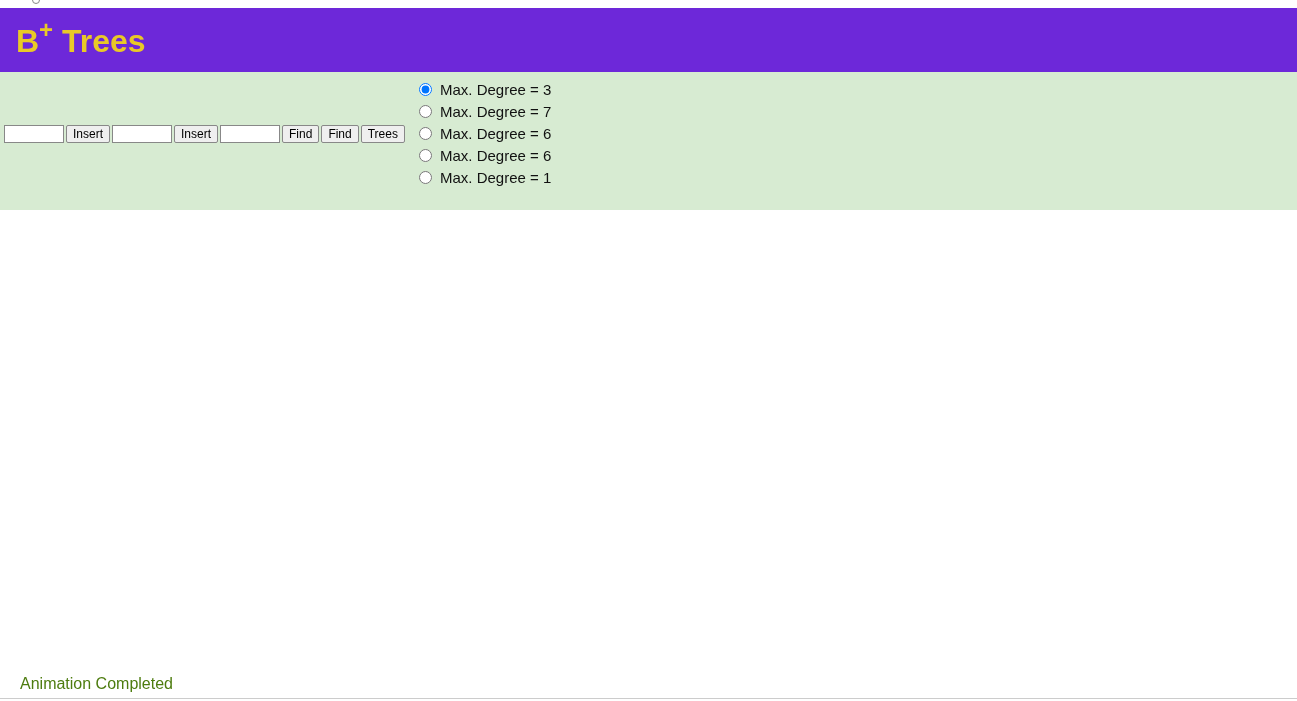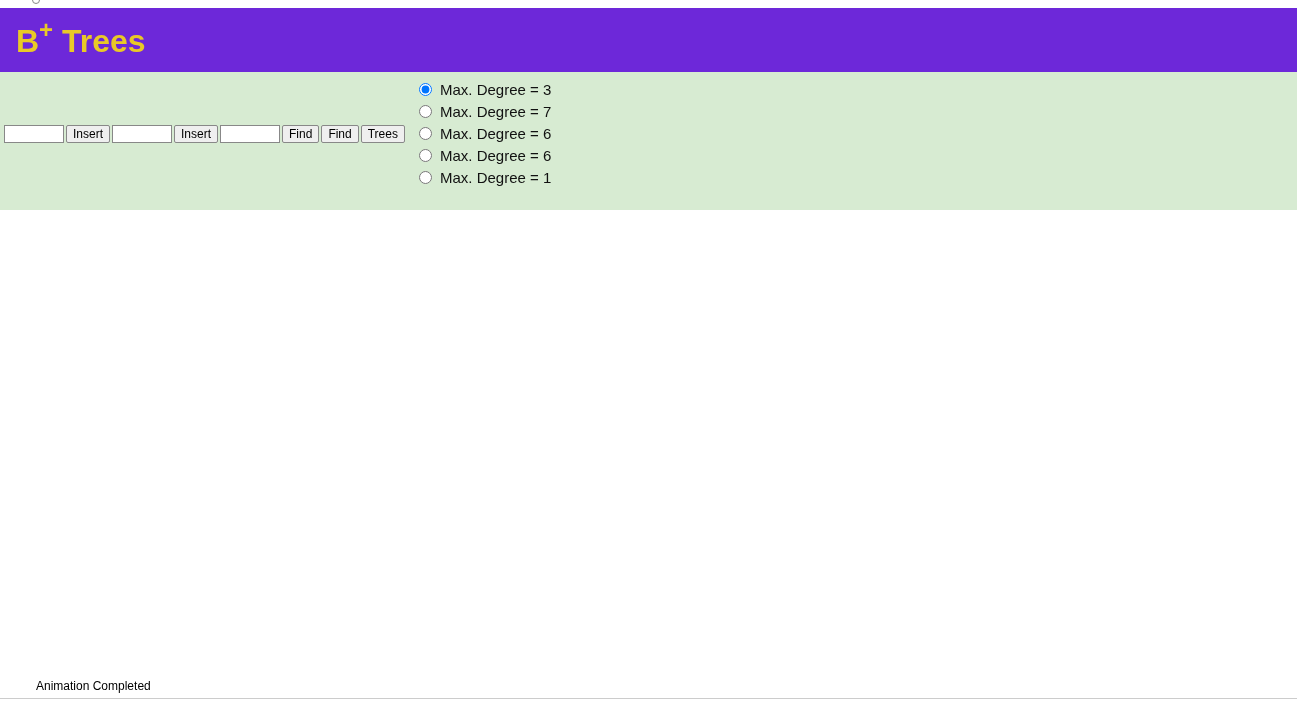--- a/index.html
+++ b/index.html
@@ -94,23 +94,23 @@
     cursor: pointer;
   }
   .canvas-area {
     background: #ffffff;
     flex: 1;
     height: 480px;
   }
   .status-bar {
     position: absolute;
     bottom: 8px;
-    left: 36px;
-    font-size: 12px;
-    color: #000000;
+    left: 20px;
+    font-size: 16px;
+    color: #4d7c0f;
     font-family: Verdana, Geneva, sans-serif;
   }
   .thin-line {
     position: absolute;
     bottom: 2px;
     left: 0;
     right: 0;
     height: 1px;
     background: #ccc;
   }

